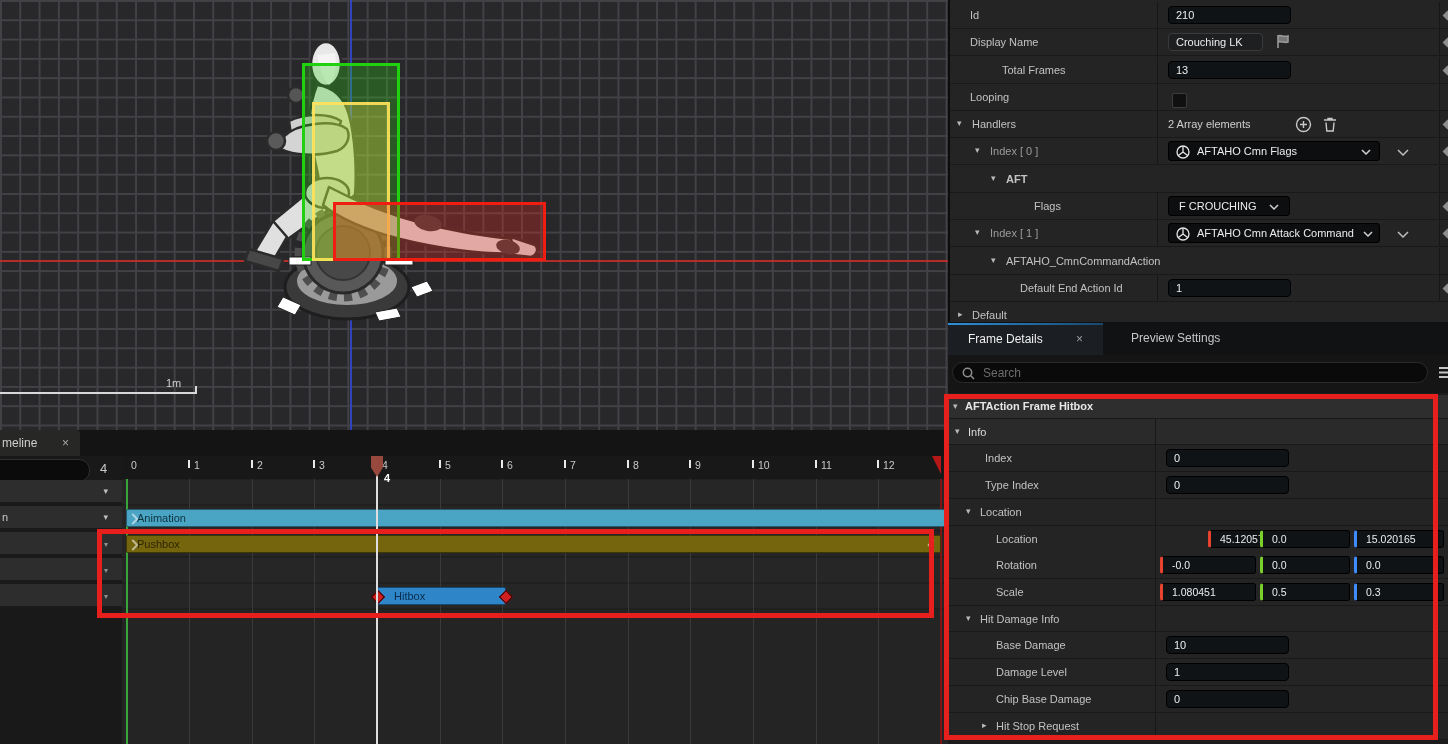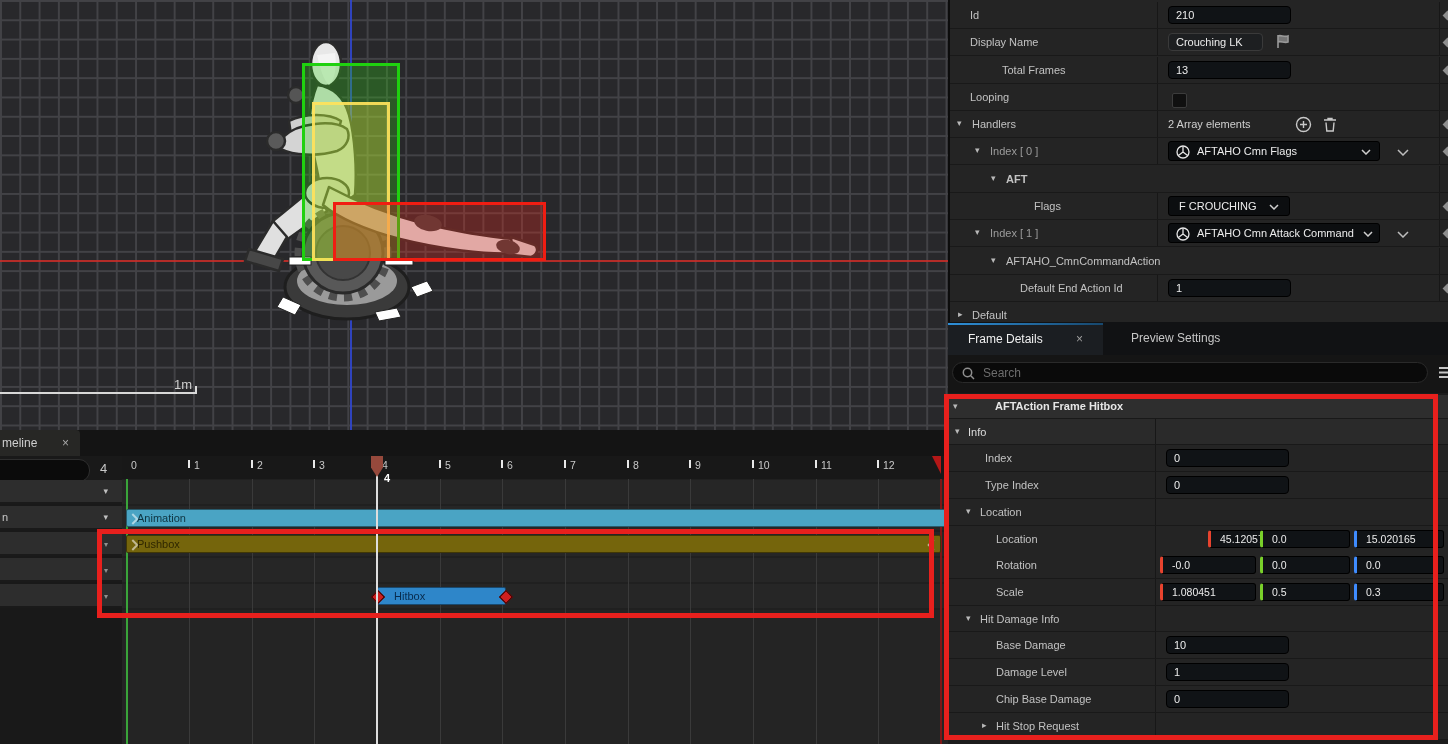--- a/index.html
+++ b/index.html
@@ -9,21 +9,21 @@
 
   
   #viewport{left:0;top:0;width:948px;height:430px;background:#28282b;
     background-image:linear-gradient(#424246 1.5px,transparent 1.5px),
                      linear-gradient(90deg,#424246 1.5px,transparent 1.5px);
     background-size:19.3px 19.3px;border-bottom:2px solid #0d0d0d;overflow:hidden;}
   .axis-ground{left:0;top:260px;width:948px;height:1.5px;background:rgba(205,45,40,.85);z-index:3;}
   .axis-vert{left:350px;top:0;width:1.5px;height:430px;background:rgba(48,70,205,.9);z-index:3;}
   .scalebar{left:0;top:392px;width:197px;height:2px;background:#d8d8d8;z-index:4;}
   .scalebar-tick{left:195px;top:386px;width:2px;height:8px;background:#d8d8d8;z-index:4;}
-  .scalebar-label{left:174px;top:377px;color:#cfcfcf;font-size:13px;z-index:4;}
+  .scalebar-label{left:166px;top:377px;color:#cfcfcf;font-size:11px;z-index:4;}
   .charsvg{left:225px;top:25px;z-index:4;}
   .fbox{box-sizing:border-box;}
   #hurtbox-rect{left:302px;top:63px;width:98px;height:198px;border:3px solid #1fd10f;background:rgba(52,205,28,.30);z-index:6;}
   #pushbox-rect{left:312px;top:102px;width:78px;height:159px;border:3px solid rgba(255,226,92,.9);background:rgba(240,220,72,.32);z-index:7;}
   #hitbox-rect{left:333px;top:202px;width:213px;height:59px;border:3px solid #f01d12;background:rgba(235,42,30,.30);z-index:8;}
 
   
   #timeline{left:0;top:430px;width:948px;height:314px;background:#1e1e1e;overflow:hidden;}
   .tl-tabstrip{left:0;top:0;width:948px;height:26px;background:#141414;}
   .tl-tab{left:-16px;top:0;width:96px;height:26px;background:#272725;border-radius:4px 4px 0 0;color:#cfcfcf;font-size:12px;line-height:26px;padding-left:18px;box-sizing:border-box;}
@@ -383,21 +383,21 @@
         </svg>
         <span class="fd-search-ph">Search</span>
       </div>
       <svg class="fd-viewopts" width="14" height="13" viewBox="0 0 14 13">
         <path d="M0 2 h14 M0 6.5 h14 M0 11 h14" stroke="#c4c4c4" stroke-width="1.8"></path>
       </svg>
     </div>
 
     <div class="prow catrow" style="top:73px;height:24px;">
       <span class="exp" style="left:5px;top:7px;">▾</span>
-      <span class="lbl" style="left:17px;top:5px;margin-left:30px;">AFTAction Frame Hitbox</span>
+      <span class="lbl" style="left:17px;top:5px;">AFTAction Frame Hitbox</span>
     </div>
     <div class="prow" style="top:97px;height:26px;background:#2a2a2a;">
       <span class="exp" style="left:7px;">▾</span>
       <span class="lbl" style="left:20px;color:#dedede;">Info</span>
       <div class="vsplit"></div>
     </div>
 
     <div class="prow" style="top:123px;">
       <span class="lbl" style="left:37px;">Index</span>
       <div class="vsplit"></div>

